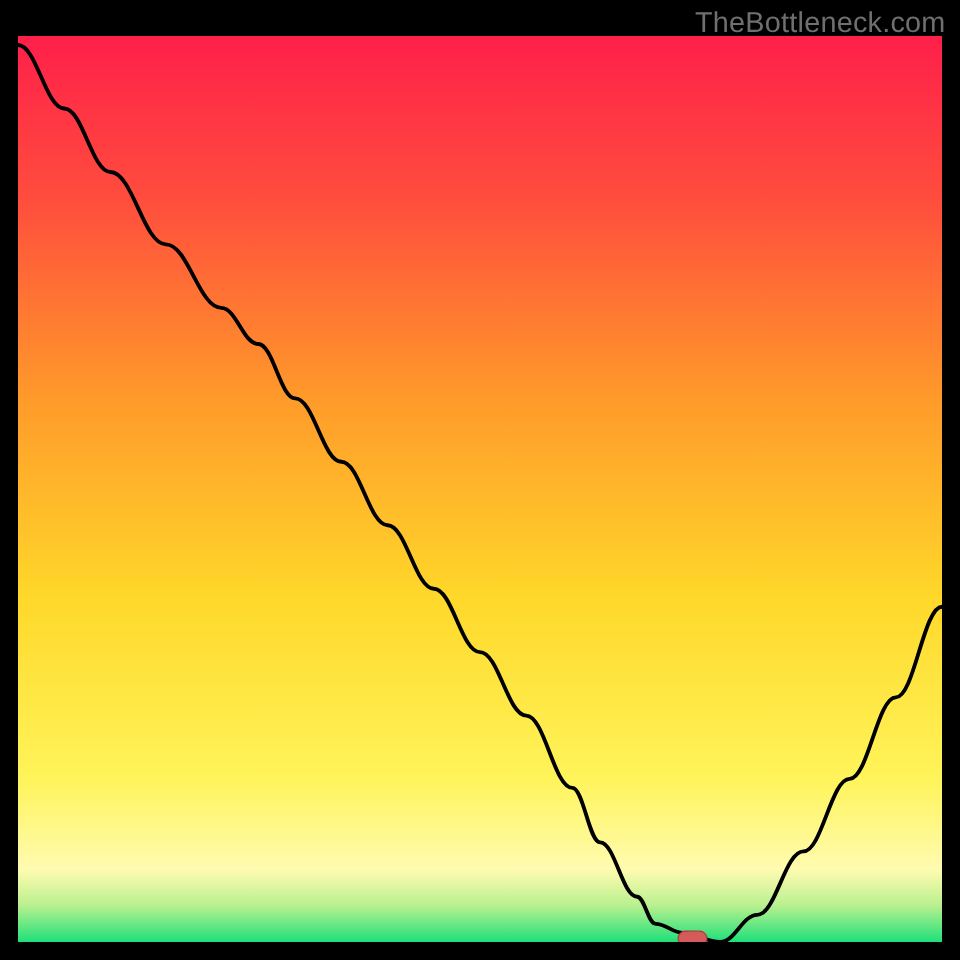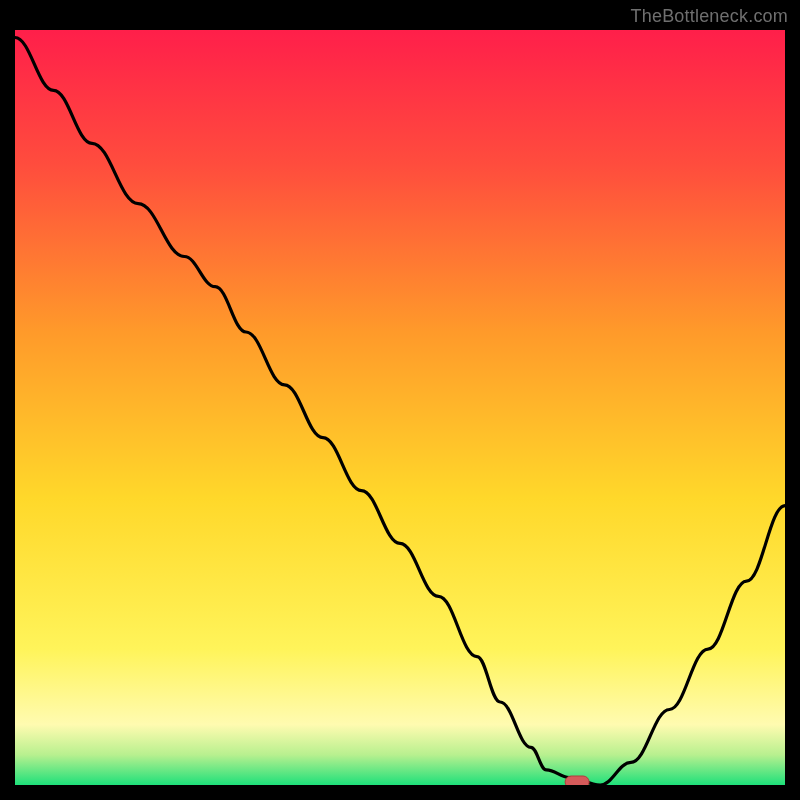--- a/index.html
+++ b/index.html
@@ -15,21 +15,21 @@
     position: relative;
     width: 800px;
     height: 800px;
     background: #000;
   }
   .watermark {
     position: absolute;
     top: 6px;
     right: 12px;
     color: #6f6f6f;
-    font-size: 18px;
+    font-size: 24px;
     letter-spacing: 0.2px;
     font-weight: 400;
     user-select: none;
   }
   .plot {
     position: absolute;
     left: 15px;
     top: 30px;
     width: 770px;
     height: 755px;

